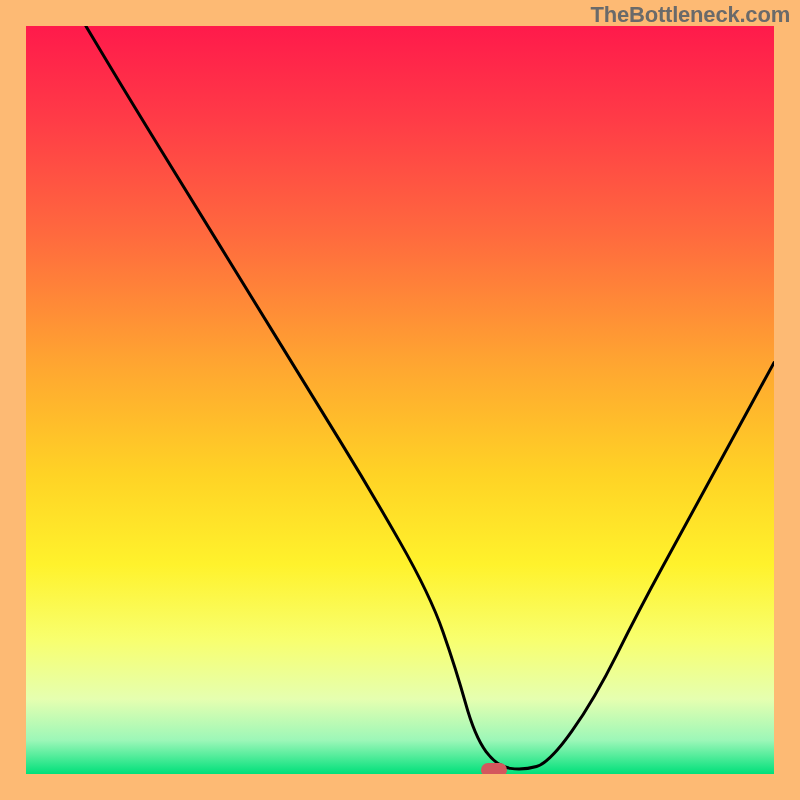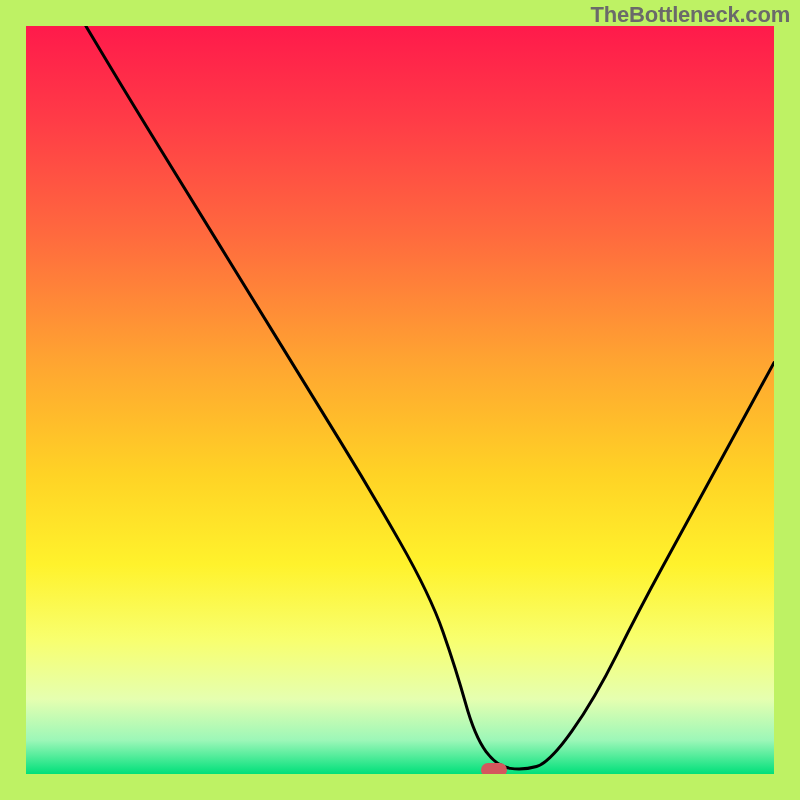--- a/index.html
+++ b/index.html
@@ -9,21 +9,21 @@
     height: 800px;
     background: #000;
     overflow: hidden;
   }
   .frame {
     position: absolute;
     left: 0;
     top: 0;
     width: 800px;
     height: 800px;
-    background: #bef264;
+    background: #fdba74;
   }
   .plot {
     position: absolute;
     left: 26px;
     top: 26px;
     width: 748px;
     height: 748px;
     overflow: hidden;
   }
   .watermark {

